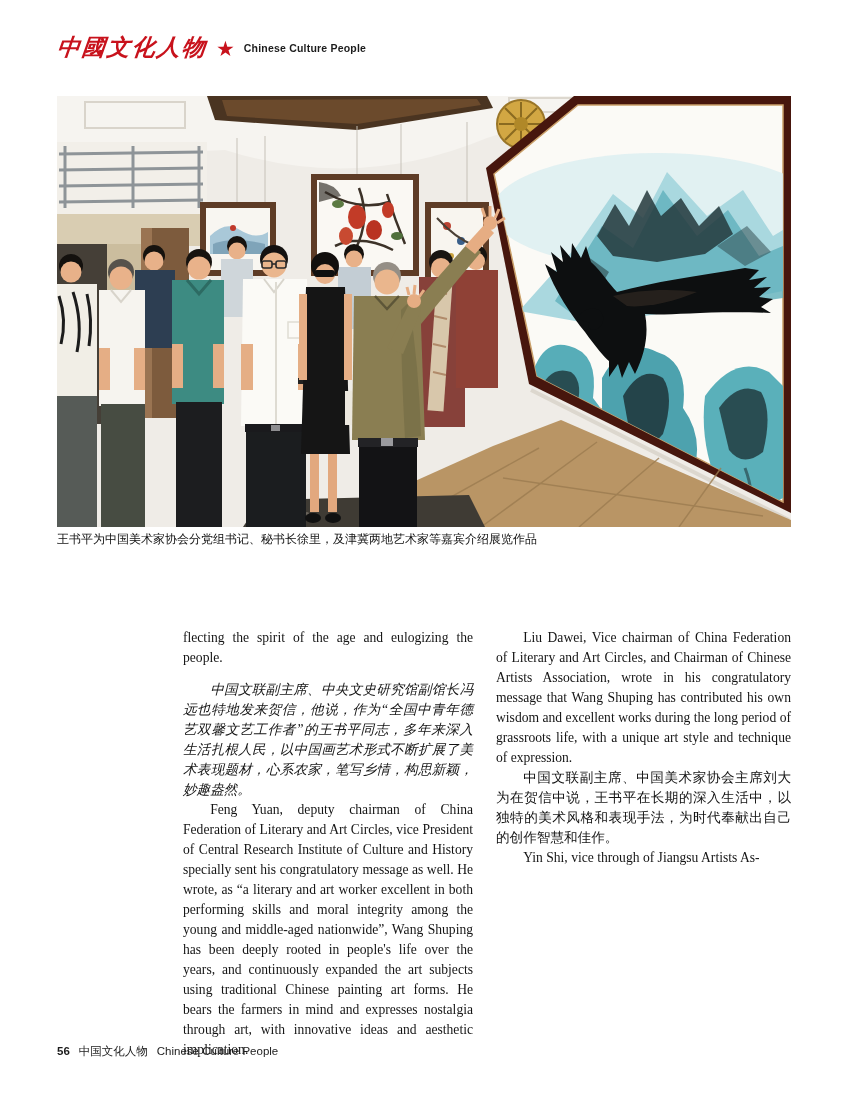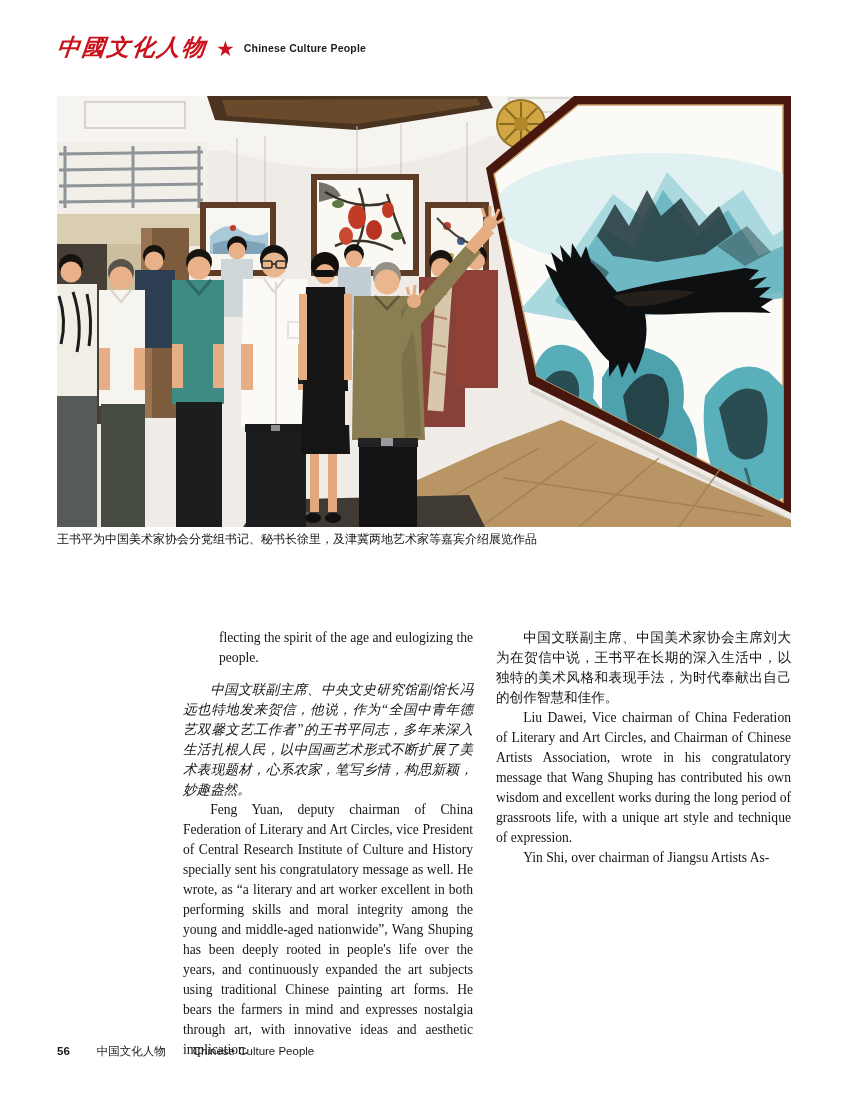--- a/index.html
+++ b/index.html
@@ -16,25 +16,25 @@
   
   .caption{position:absolute;left:57px;top:532px;width:734px;color:#111;}
   .caption .zh{font-weight:normal;font-size:12px;line-height:14px;margin:0 0 2px 0;}
   .caption .en{font-size:12px;line-height:13.5px;margin:0;}
   
   .col{position:absolute;top:628px;color:#141414;}
   .col-left{left:183px;width:290px;}
   .col-right{left:496px;width:295px;}
   .col p{margin:0;text-align:justify;font-size:13.6px;line-height:20px;
          font-family:"Liberation Serif","DejaVu Serif",serif;text-indent:2em;}
-  .col p.first{text-indent:0;margin-left:36px;}
+  .col p.first{text-indent:0;}
   .col p.gap{margin-top:12px;font-style:italic;}
   
   .footer{position:absolute;left:57px;top:1044px;font-size:11.5px;color:#1c1c1c;
-          display:flex;align-items:baseline;gap:27px;}
+          display:flex;align-items:baseline;gap:9px;}
   .footer .pn{font-weight:bold;}
 </style>
 </head>
 <body>
 
 <div class="page">
 
   <div class="header">
     <span class="logo-zh">中國文化人物</span>
     <span class="logo-star">★</span>
@@ -280,23 +280,23 @@
     <p class="zh">王书平为中国美术家协会分党组书记、秘书长徐里，及津冀两地艺术家等嘉宾介绍展览作品</p>
   </div>
 
   <div class="col col-left">
     <p class="first">flecting the spirit of the age and eulogizing the people.</p>
     <p class="gap">中国文联副主席、中央文史研究馆副馆长冯远也特地发来贺信，他说，作为“全国中青年德艺双馨文艺工作者”的王书平同志，多年来深入生活扎根人民，以中国画艺术形式不断扩展了美术表现题材，心系农家，笔写乡情，构思新颖，妙趣盎然。</p>
     <p>Feng Yuan, deputy chairman of China Federation of Literary and Art Circles, vice President of Central Research Institute of Culture and History specially sent his congratulatory message as well. He wrote, as “a literary and art worker excellent in both performing skills and moral integrity among the young and middle-aged nationwide”, Wang Shuping has been deeply rooted in people's life over the years, and continuously expanded the art subjects using traditional Chinese painting art forms. He bears the farmers in mind and expresses nostalgia through art, with innovative ideas and aesthetic implication.</p>
   </div>
 
   <div class="col col-right">
+    <p>Liu Dawei, Vice chairman of China Federation of Literary and Art Circles, and Chairman of Chinese Artists Association, wrote in his congratulatory message that Wang Shuping has contributed his own wisdom and excellent works during the long period of grassroots life, with a unique art style and technique of expression.</p>
     <p>中国文联副主席、中国美术家协会主席刘大为在贺信中说，王书平在长期的深入生活中，以独特的美术风格和表现手法，为时代奉献出自己的创作智慧和佳作。</p>
-    <p>Liu Dawei, Vice chairman of China Federation of Literary and Art Circles, and Chairman of Chinese Artists Association, wrote in his congratulatory message that Wang Shuping has contributed his own wisdom and excellent works during the long period of grassroots life, with a unique art style and technique of expression.</p>
-    <p>Yin Shi, over chairman of Jiangsu Artists As-</p>
+    <p>Yin Shi, vice through of Jiangsu Artists As-</p>
   </div>
 
   <div class="footer">
     <span class="pn">56</span>
     <span>中国文化人物</span>
     <span>Chinese Culture People</span>
   </div>
 
 </div>
 

